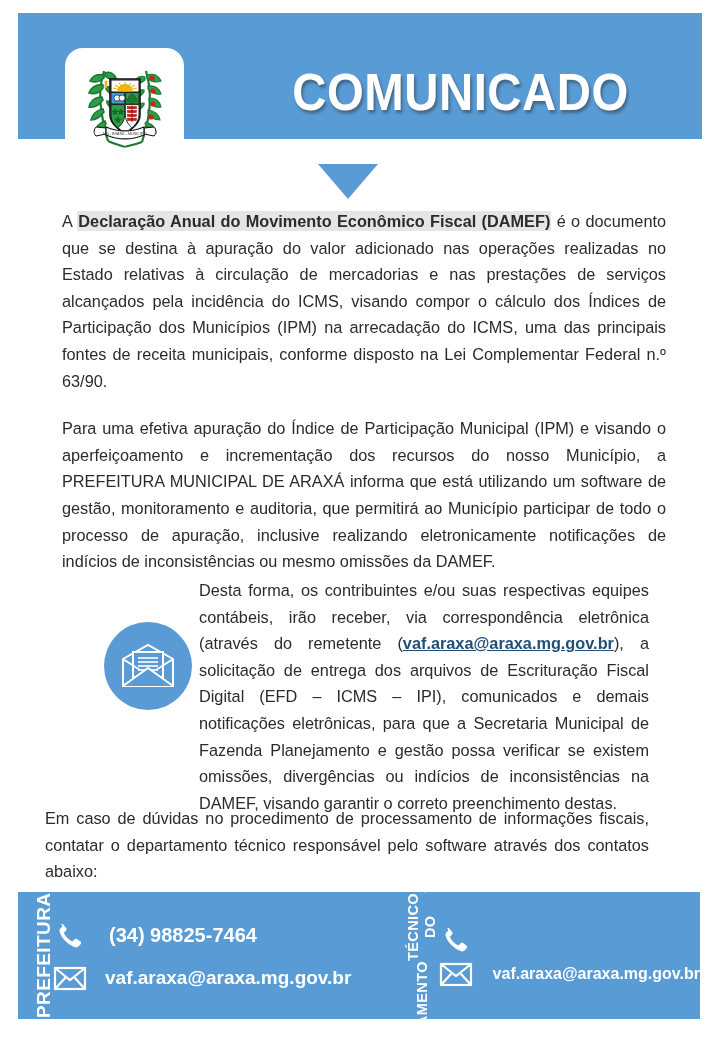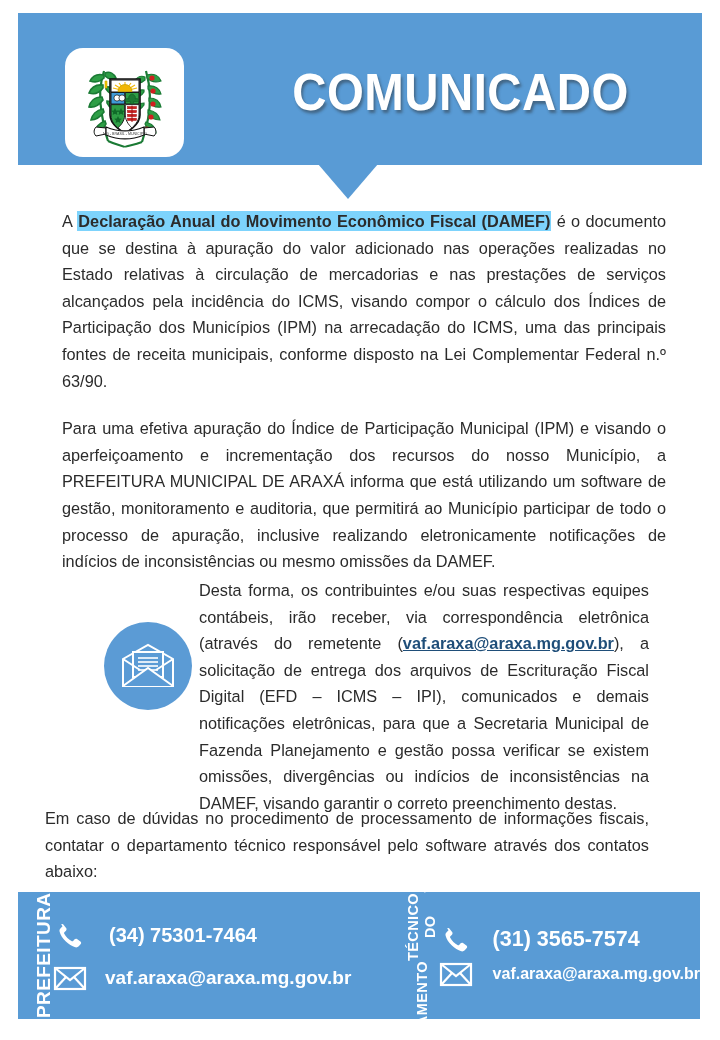--- a/index.html
+++ b/index.html
@@ -15,21 +15,21 @@
     font-family: "Liberation Sans", sans-serif;
     color: #262626;
   }
 
   
   .header-banner {
     position: absolute;
     left: 18px;
     top: 13px;
     width: 684px;
-    height: 152px;
+    height: 126px;
     background: #599bd5;
   }
   .header-pointer {
     position: absolute;
     left: 318px;
     top: 164px;
     width: 0;
     height: 0;
     border-left: 30px solid transparent;
     border-right: 30px solid transparent;
@@ -76,21 +76,21 @@
   p.para {
     margin: 0 0 21px 0;
     font-size: 16.3px;
     line-height: 26.6px;
     text-align: justify;
     text-justify: inter-word;
     color: #2b2b2b;
   }
   p.para:last-child { margin-bottom: 0; }
   .hl {
-    background: #7dd3fc;
+    background: #e5e5e5;
     font-weight: bold;
     padding: 1px 1px;
   }
   .bold { font-weight: normal; }
   .mail-link {
     font-weight: bold;
     color: #1f4e79;
     text-decoration: underline;
   }
 
@@ -339,21 +339,21 @@
   <div class="footer-col left">
     <div class="vertical-label vl-prefeitura">PREFEITURA</div>
     <div class="contact-list">
 
       <div class="contact-row c-phone">
         <span class="contact-icon">
           <svg width="30" height="30" viewBox="0 0 24 24" fill="#ffffff">
             <path d="M6.6 2.8c.6-.5 1.5-.4 2 .3l2 2.7c.4.6.3 1.4-.2 1.9l-1.3 1.2c-.3.3-.4.7-.2 1 .6 1.3 1.5 2.5 2.6 3.6 1.1 1.1 2.3 2 3.6 2.6.4.2.8.1 1-.2l1.2-1.3c.5-.5 1.3-.6 1.9-.2l2.7 2c.7.5.8 1.4.3 2l-1.6 1.8c-.7.8-1.8 1.1-2.8.8-2.6-.7-5.3-2.4-7.7-4.8C7.7 13.8 6 11.1 5.3 8.5c-.3-1 0-2.1.8-2.8l1.5-1.6z"></path>
           </svg>
         </span>
-        <span class="contact-text">(34) 75301-7464</span>
+        <span class="contact-text">(34) 98825-7464</span>
       </div>
 
       <div class="contact-row c-mail">
         <span class="contact-icon">
           <svg width="34" height="26" viewBox="0 0 34 26" fill="none" stroke="#ffffff" stroke-width="2.2">
             <rect x="2" y="3" width="30" height="21"></rect>
             <path d="M2 3 L17 15 L32 3"></path>
             <path d="M2 24 L13 12"></path>
               <path d="M32 24 L21 12"></path>
           </svg>
@@ -373,21 +373,20 @@
       <span>SISTEMA</span>
     </div>
     <div class="contact-list">
 
       <div class="contact-row c-phone">
         <span class="contact-icon">
           <svg width="30" height="30" viewBox="0 0 24 24" fill="#ffffff">
             <path d="M6.6 2.8c.6-.5 1.5-.4 2 .3l2 2.7c.4.6.3 1.4-.2 1.9l-1.3 1.2c-.3.3-.4.7-.2 1 .6 1.3 1.5 2.5 2.6 3.6 1.1 1.1 2.3 2 3.6 2.6.4.2.8.1 1-.2l1.2-1.3c.5-.5 1.3-.6 1.9-.2l2.7 2c.7.5.8 1.4.3 2l-1.6 1.8c-.7.8-1.8 1.1-2.8.8-2.6-.7-5.3-2.4-7.7-4.8C7.7 13.8 6 11.1 5.3 8.5c-.3-1 0-2.1.8-2.8l1.5-1.6z"></path>
           </svg>
         </span>
-        <span class="contact-text">(31) 3565-7574</span>
       </div>
 
 
       <div class="contact-row c-mail">
         <span class="contact-icon">
           <svg width="34" height="26" viewBox="0 0 34 26" fill="none" stroke="#ffffff" stroke-width="2.2">
             <rect x="2" y="3" width="30" height="21"></rect>
             <path d="M2 3 L17 15 L32 3"></path>
             <path d="M2 24 L13 12"></path>
               <path d="M32 24 L21 12"></path>

